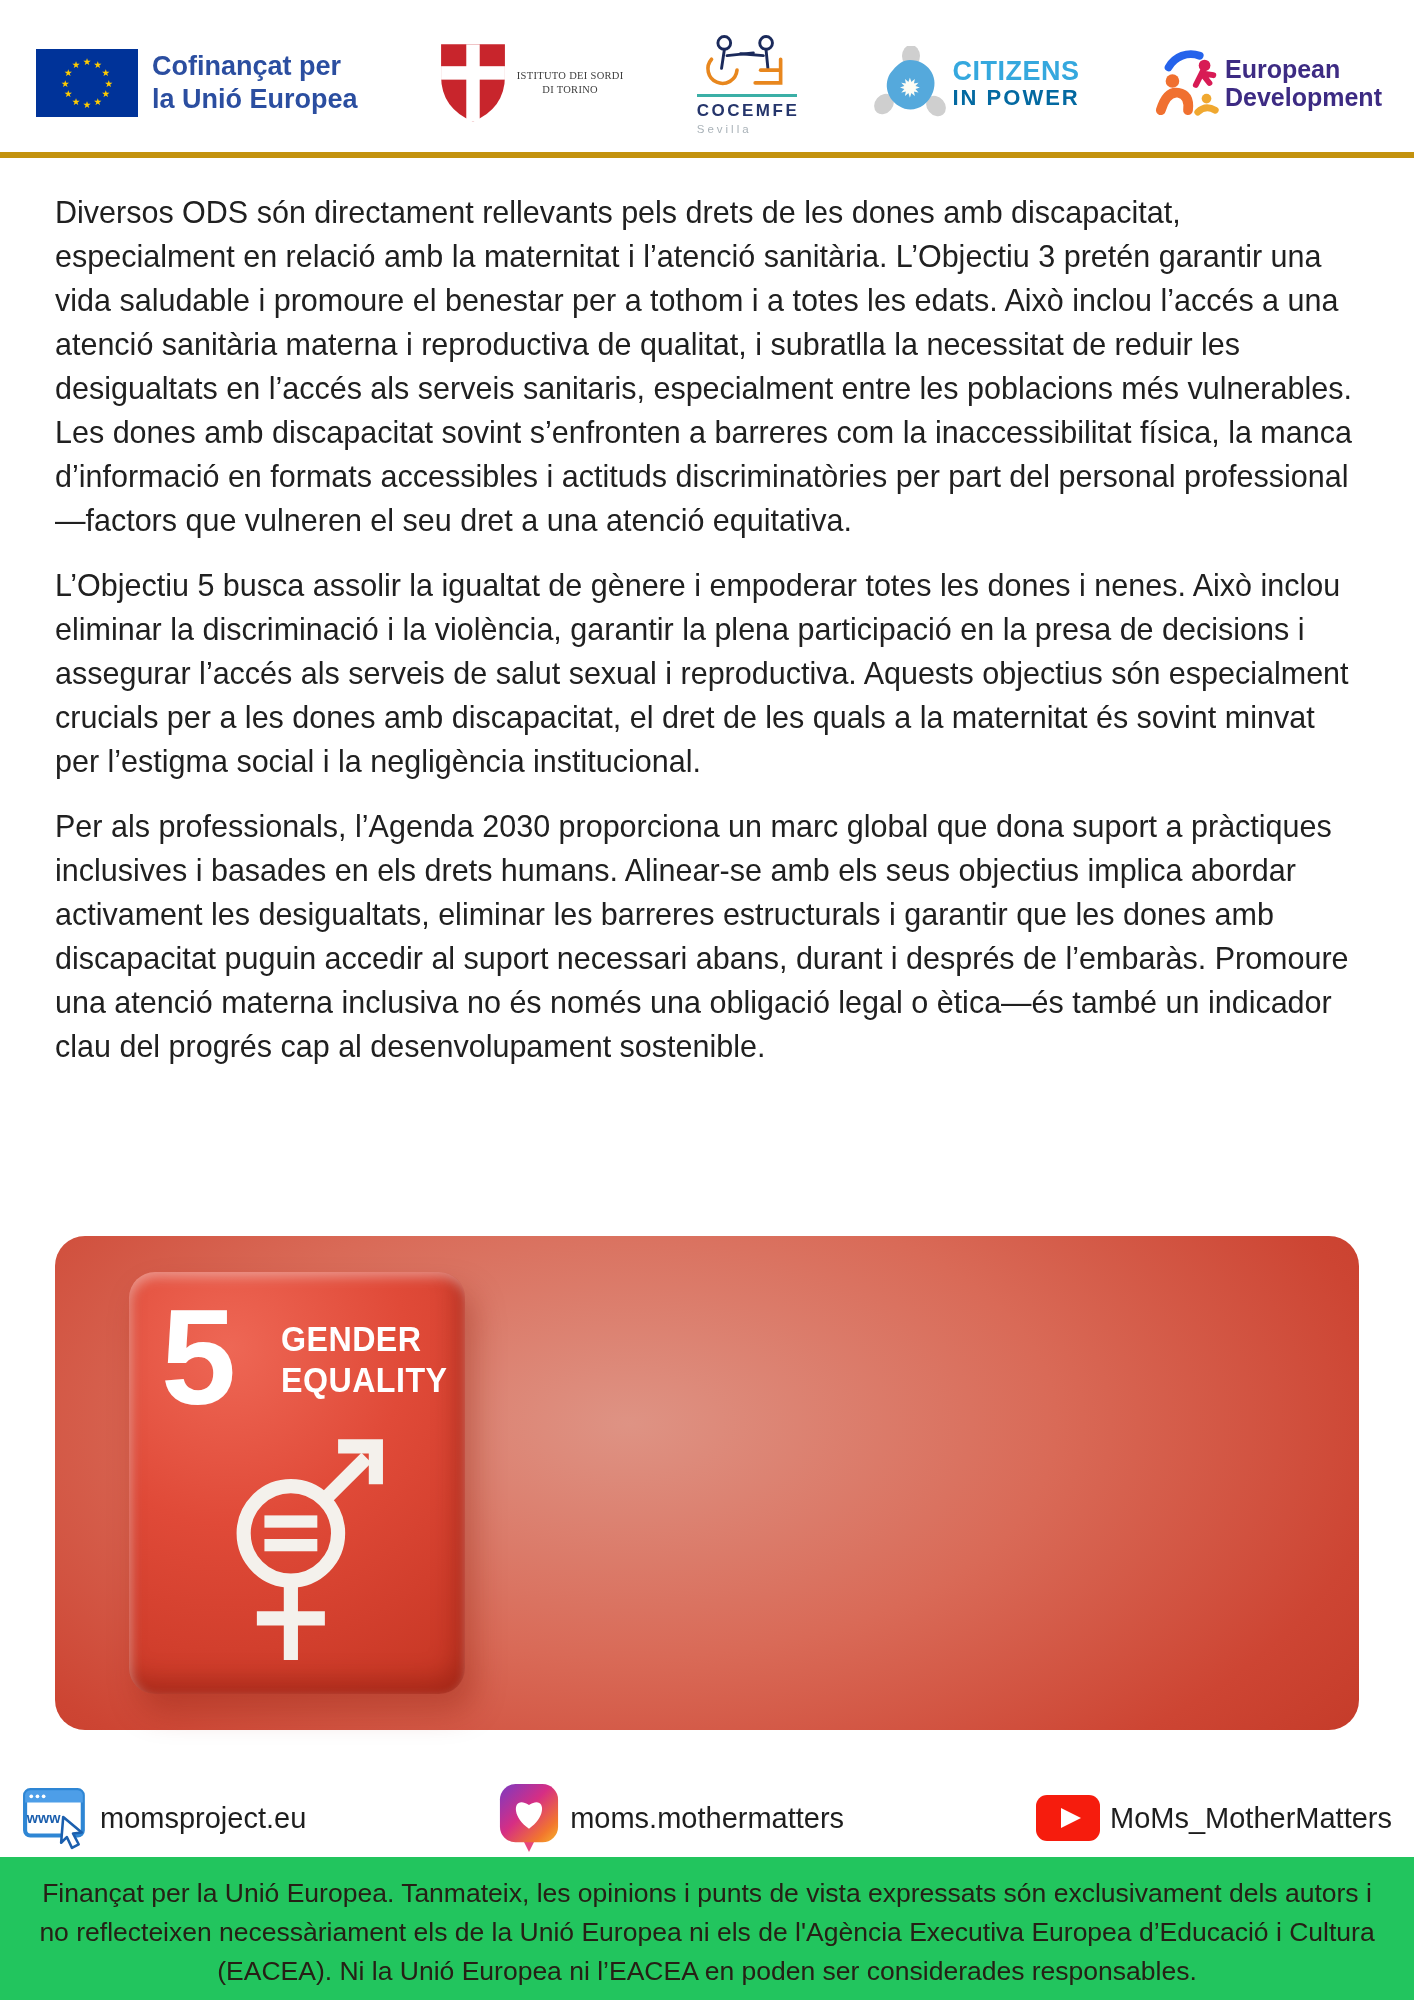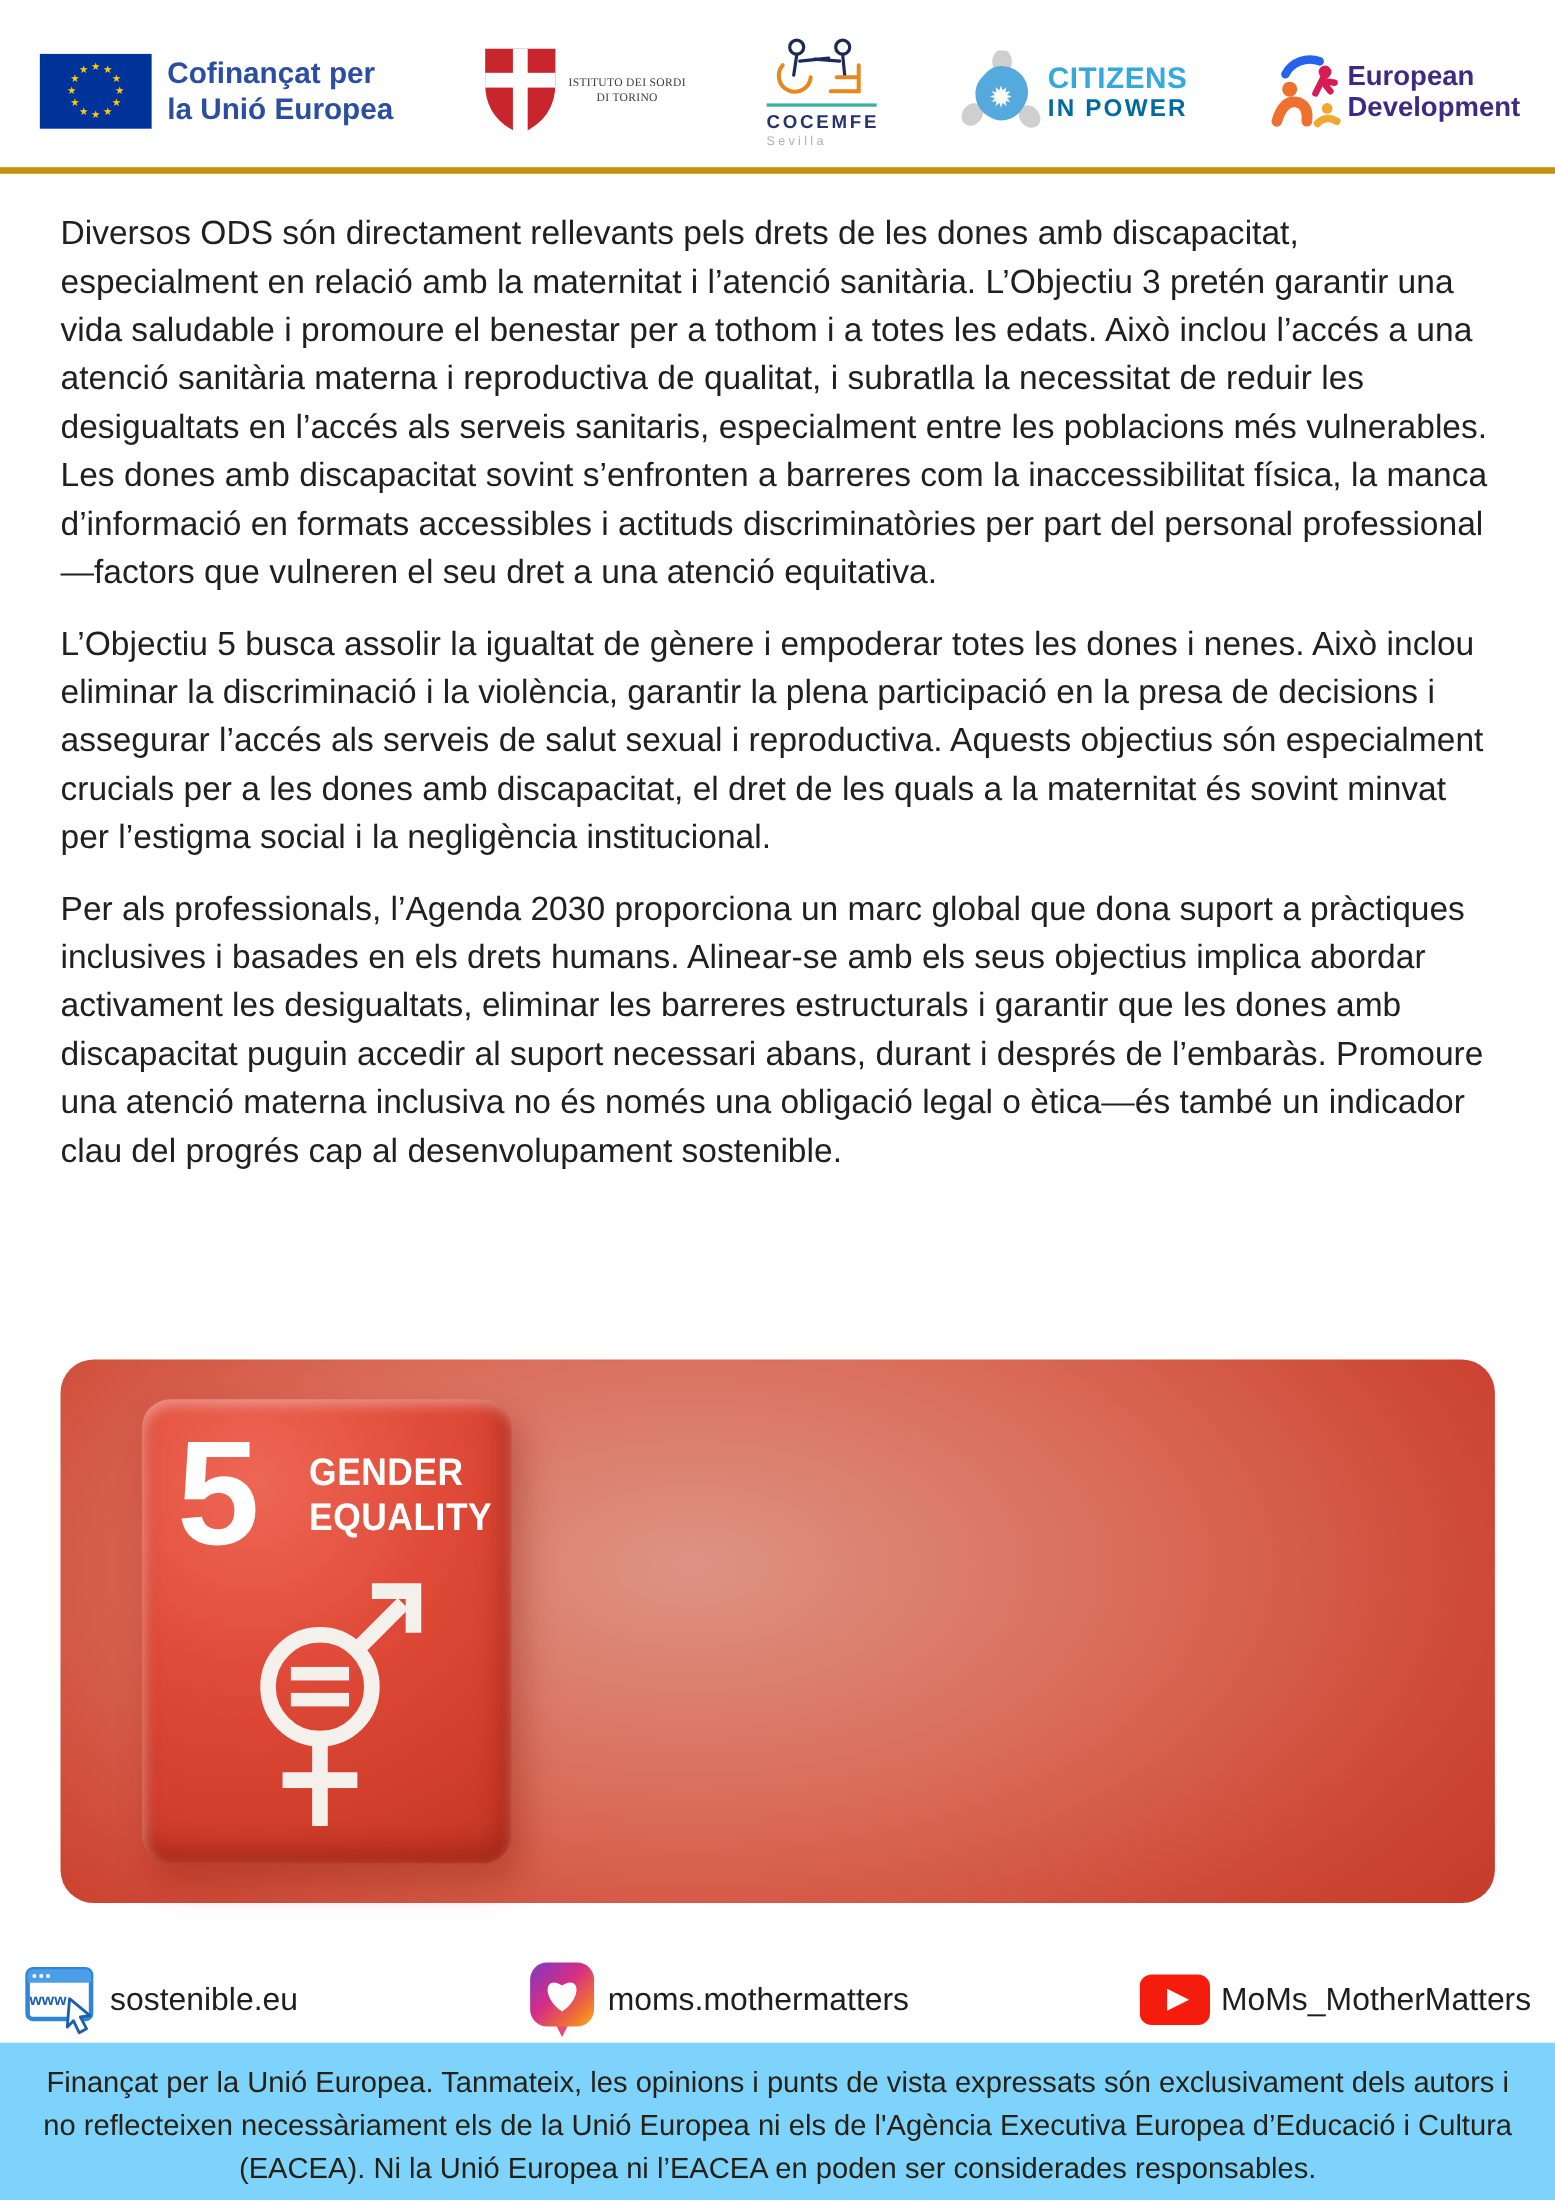--- a/index.html
+++ b/index.html
@@ -52,21 +52,21 @@
 
   
   .social{position:absolute;left:0;top:1782px;width:100%;box-sizing:border-box;padding:0 22px;
           display:flex;align-items:center;justify-content:space-between;}
   .social-item{display:flex;align-items:center;gap:10px;}
   .social-label{font-size:29px;color:#1E1E1E;}
   .fb-circle{width:62px;height:62px;border-radius:50%;background:#1877F2;display:flex;
              align-items:center;justify-content:center;}
 
   
-  .disclaimer{position:absolute;left:0;bottom:0;width:100%;height:143px;background:#7dd3fc;
+  .disclaimer{position:absolute;left:0;bottom:0;width:100%;height:143px;background:#22c55e;
               box-sizing:border-box;padding:17px 38px 0;}
   .disclaimer p{margin:0 auto;max-width:1380px;text-align:center;font-size:26.5px;
                 line-height:39px;color:#262015;}
 </style>
 </head>
 <body>
 
 <div class="page">
 
   <header class="logos">
@@ -197,21 +197,21 @@
     <div class="social-item">
       <svg width="68" height="64" viewBox="0 0 66 62">
         <rect x="3" y="4" width="56" height="44" rx="5" fill="#fff" stroke="#2E86D4" stroke-width="4"></rect>
         <path d="M3 9 a5 5 0 0 1 5 -5 h46 a5 5 0 0 1 5 5 v7 H3 Z" fill="#4D9EE8"></path>
         <circle cx="9" cy="10" r="1.8" fill="#fff"></circle>
           <circle cx="15" cy="10" r="1.8" fill="#fff"></circle>
           <circle cx="21" cy="10" r="1.8" fill="#fff"></circle>
         <text x="21" y="36" font-size="14" font-weight="bold" fill="#1B5FAE" text-anchor="middle">www</text>
         <polygon points="40,30 58,45 49.5,46 55,56.5 48.5,60 43.5,49.5 38,55" fill="#fff" stroke="#1B5FAE" stroke-width="2.5" stroke-linejoin="round"></polygon>
       </svg>
-      <span class="social-label">sostenible.eu</span>
+      <span class="social-label">momsproject.eu</span>
     </div>
 
 
     <div class="social-item">
       <svg width="62" height="72" viewBox="0 0 64 74">
         <defs>
           <linearGradient id="ig" x1="0" y1="0" x2="1" y2="1">
             <stop offset="0" stop-color="#7B3AC2"></stop>
             <stop offset="0.45" stop-color="#D62E84"></stop>
             <stop offset="0.8" stop-color="#F2762E"></stop>

